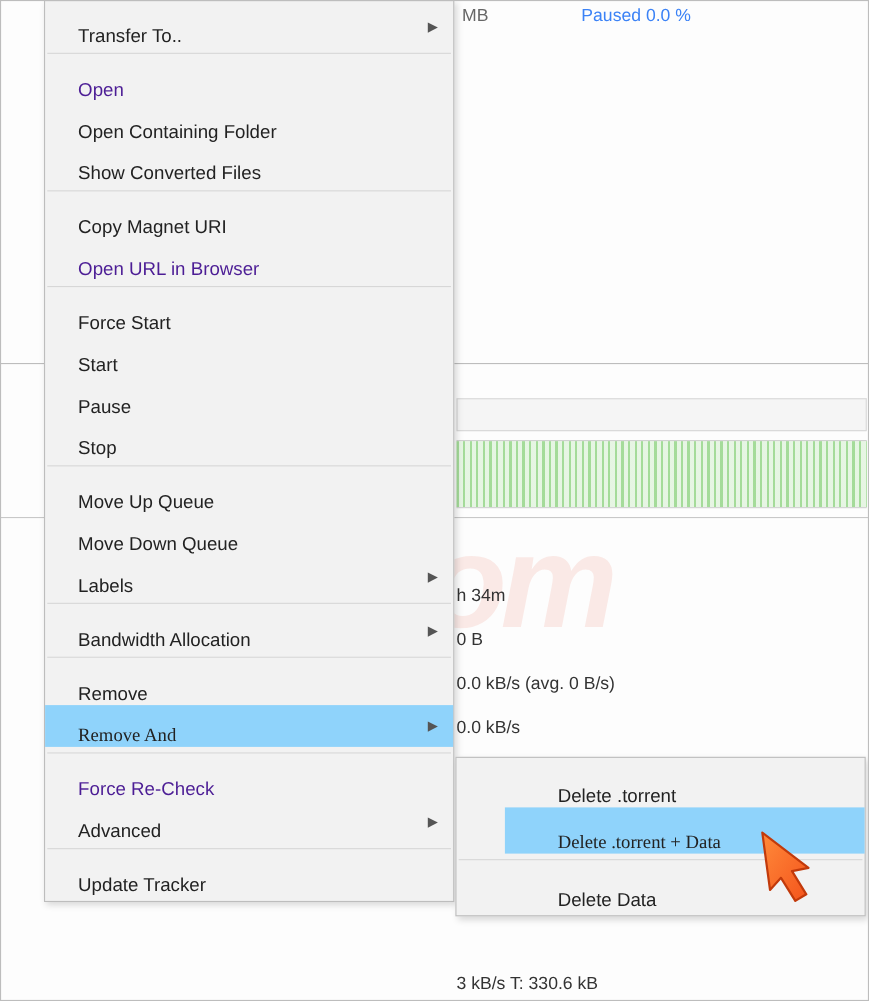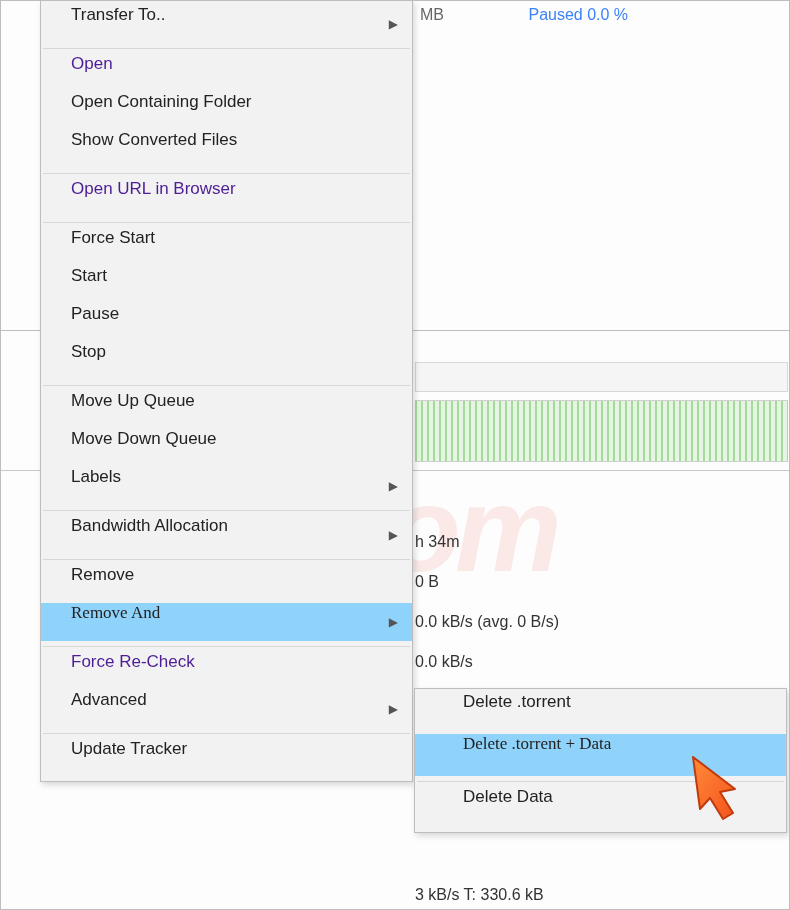--- a/index.html
+++ b/index.html
@@ -91,21 +91,21 @@
     width: 373px;
     background: #f2f2f2;
     border: 1px solid #bdbdbd;
     z-index: 5;
     padding: 4px 0;
     box-shadow: 2px 3px 6px rgba(0,0,0,0.15);
   }
   .menu-item {
     height: 38px;
     display: flex;
-    align-items: flex-start;
+    align-items: flex-end;
     padding-left: 30px;
     padding-right: 16px;
     position: relative;
     cursor: default;
   }
   .menu-item.disabled { color: #4c1d95; }
   .menu-item.highlight { background: #8fd3fb; font-family: Liberation Serif, serif; }
   .menu-item .arrow {
     position: absolute;
     right: 14px;
@@ -125,21 +125,21 @@
     position: absolute;
     top: 688px;
     left: 414px;
     width: 373px;
     background: #f2f2f2;
     border: 1px solid #bdbdbd;
     z-index: 6;
     padding: 3px 0;
     box-shadow: 2px 3px 6px rgba(0,0,0,0.15);
   }
-  .submenu .menu-item { padding-left: 48px; height:42px; }
+  .submenu .menu-item { padding-left: 48px; height:42px;margin-left:44px; }
 
   
   .cursor-arrow {
     position: absolute;
     left: 685px;
     top: 753px;
     z-index: 10;
     pointer-events:none;
   }
 
@@ -188,20 +188,23 @@
   <div class="menu-item disabled">
     <span>Open</span>
   </div>
   <div class="menu-item">
     <span>Open Containing Folder</span>
   </div>
   <div class="menu-item">
     <span>Show Converted Files</span>
   </div>
   <div class="menu-sep"></div>
+  <div class="menu-item">
+    <span>Copy Magnet URI</span>
+  </div>
   <div class="menu-item disabled">
     <span>Open URL in Browser</span>
   </div>
   <div class="menu-sep"></div>
   <div class="menu-item">
     <span>Force Start</span>
   </div>
   <div class="menu-item">
     <span>Start</span>
   </div>

